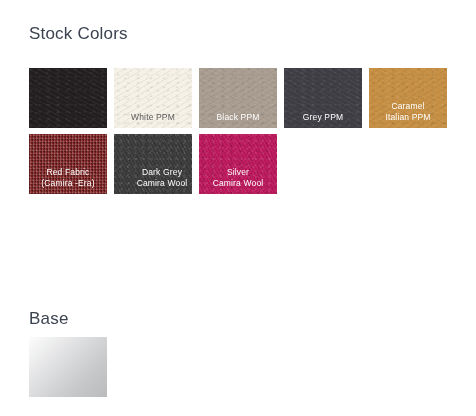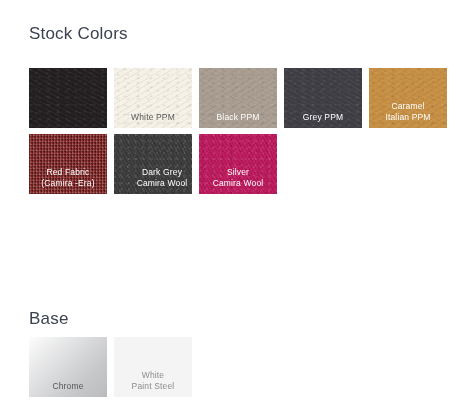--- a/index.html
+++ b/index.html
@@ -181,22 +181,16 @@
         <div class="swatch-label" style="color: rgb(255, 255, 255);">Silver
 Camira Wool</div>
       </div>
     </div>
 
   <h2 class="section-heading" id="base-heading">Base</h2>
 
   <div class="swatch-grid" id="base-grid">
       <div class="swatch" style="background-color: rgb(207, 208, 210);">
         <div class="texture tex-chrome"></div>
-        <div class="swatch-label" style="color: rgb(86, 86, 86);">Chrome</div>
-      </div>
-      <div class="swatch" style="background-color: rgb(244, 244, 244);">
-        <div class="texture tex-flat"></div>
-        <div class="swatch-label" style="color: rgb(141, 141, 141);">White
-Paint Steel</div>
       </div>
     </div>
 
 </div>
 
 </body></html>

